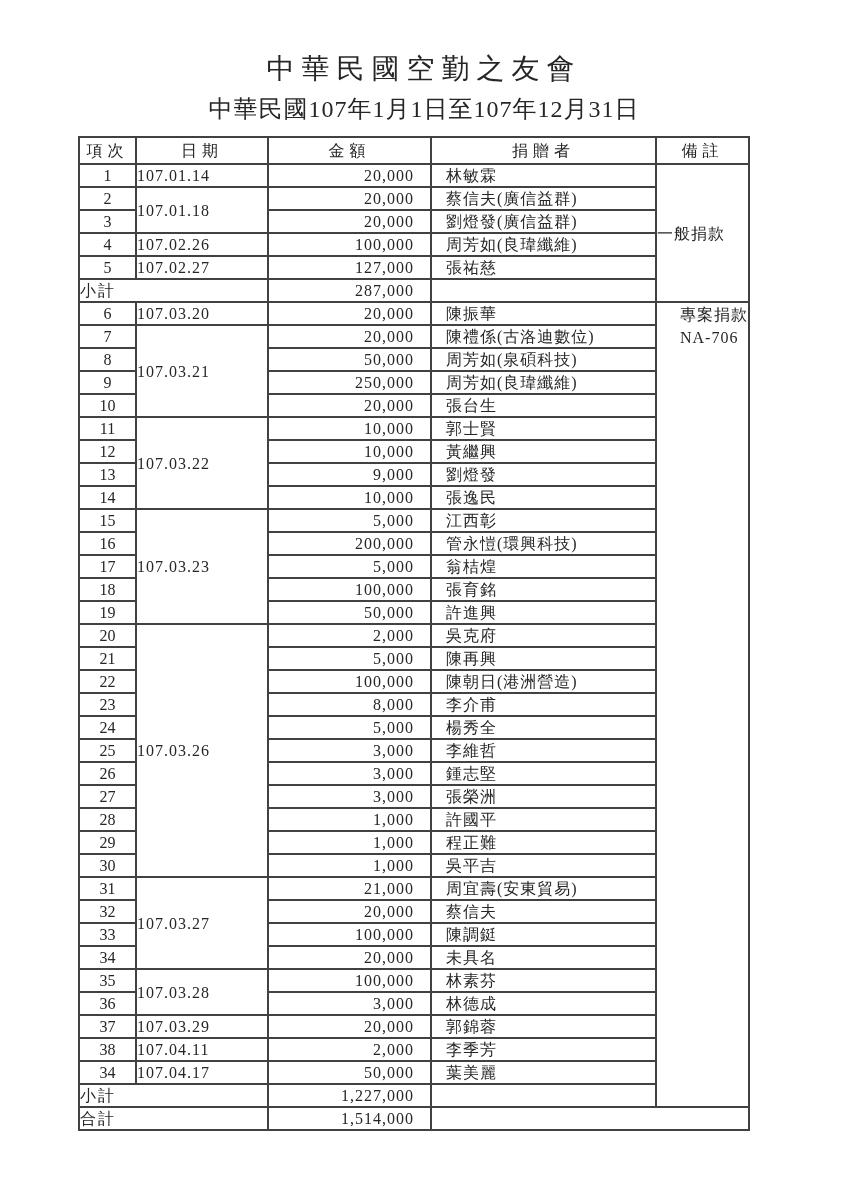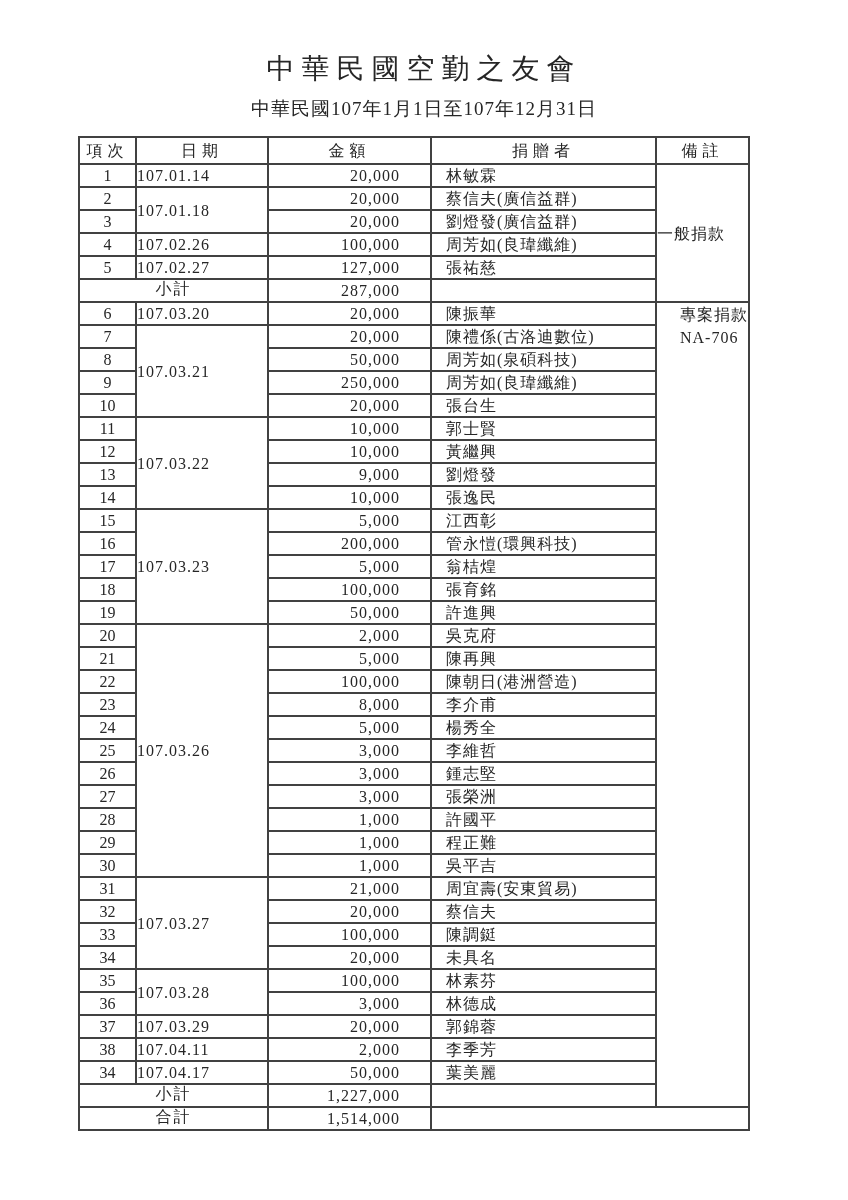--- a/index.html
+++ b/index.html
@@ -16,46 +16,46 @@
     font-size:28px;font-weight:normal;
     letter-spacing:7px;line-height:38px;
   }
   .subtitle{
     margin:6px 0 0 0;text-align:center;
     font-size:23px;font-weight:normal;
     letter-spacing:10px;line-height:30px;
   }
   .period{
     margin-top:8px;text-align:center;
-    font-size:19px;line-height:26px;letter-spacing:1px;
+    font-size:24px;line-height:26px;letter-spacing:1px;
   }
   table.donation{
     border-collapse:collapse;
     table-layout:fixed;
     width:670px;
     margin:14px 0 0 78px;
     border:2px solid #414141;
   }
   th,td{
     border:2px solid #414141;
     font-size:16px;font-weight:normal;
     padding:0;
     height:21px;line-height:21px;
     overflow:hidden;white-space:nowrap;
   }
   thead th{height:25px;line-height:25px;text-align:center;letter-spacing:5px;}
   .c-item{text-align:center;}
   .c-date{text-align:left;vertical-align:middle;letter-spacing:1px;}
-  .c-amount{text-align:right;padding-right:30px;letter-spacing:1px;}
+  .c-amount{text-align:right;padding-right:16px;letter-spacing:1px;}
   .c-donor{text-align:left;padding-left:14px;letter-spacing:1px;}
   .c-note{text-align:left;letter-spacing:1px;}
   .note-middle{vertical-align:middle;}
   .note-top{vertical-align:top;}
   .note-top .note-line{line-height:23px;height:23px;margin-left:23px;}
-  .c-sublabel{text-align:center;letter-spacing:2px;font-family:Liberation Mono, monospace;}
+  .c-sublabel{text-align:left;letter-spacing:2px;}
 </style>
 </head>
 <body>
 
 <div class="page">
   <h1 class="title">中華民國空勤之友會</h1>
   <div class="period">中華民國107年1月1日至107年12月31日</div>
 
   <table class="donation">
     <colgroup>

